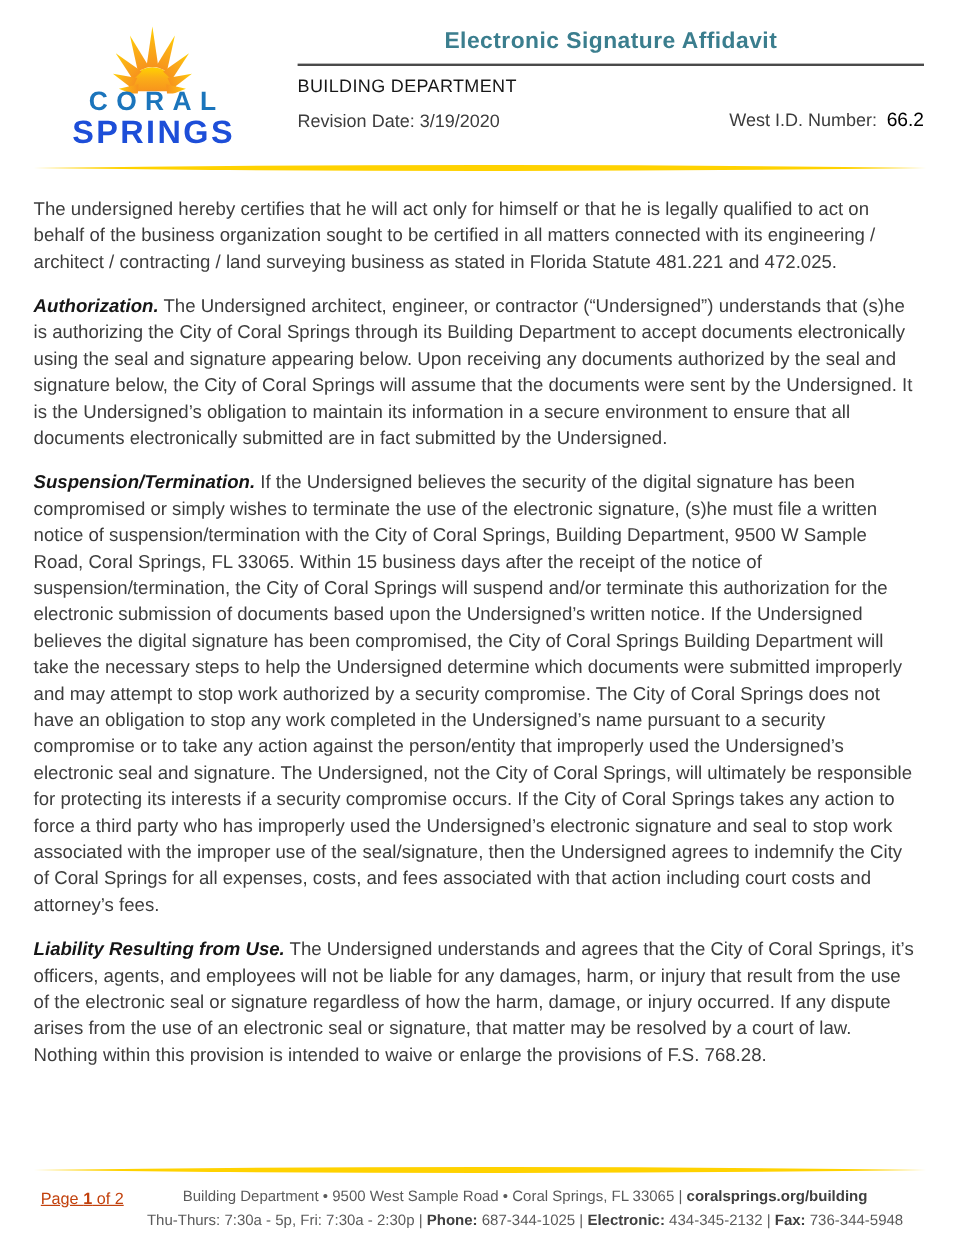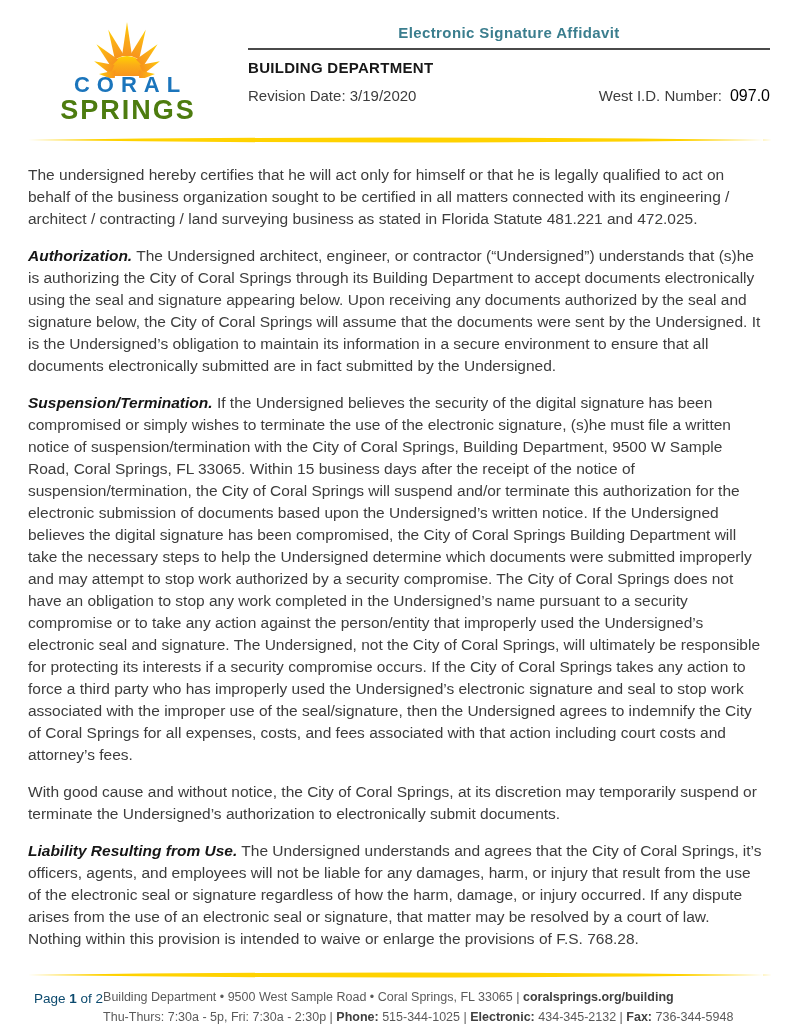--- a/index.html
+++ b/index.html
@@ -22,40 +22,40 @@
     width: 186px;
     text-align: center;
     flex-shrink: 0;
   }
   .logo .sun { display: block; margin: 0 auto -4px auto; }
   .logo-line1 {
     font-size: 22px; font-weight: bold; color: #1B75BC;
     letter-spacing: 7px; line-height: 1.0; margin-left: 7px;
   }
   .logo-line2 {
-    font-size: 27px; font-weight: bold; color: #4d7c0f;
+    font-size: 27px; font-weight: bold; color: #1d4ed8;
     letter-spacing: 2px; line-height: 1.05; margin-left: 2px; text-align: center;
   }
   .head-right { flex: 1; margin-left: 28px; padding-top: 10px; }
   .doc-title {
     text-align: center;
     color: #3B7E8E;
     font-weight: bold;
-    font-size: 15px;
+    font-size: 19px;
     letter-spacing: 0.4px;
     margin-bottom: 7px;
   }
   .title-rule { border-top: 2px solid #4a4a4a; height: 0; }
   .dept {
-    font-weight: bold; color: #171717;
+    font-weight: normal; color: #171717;
     font-size: 15px; letter-spacing: 0.3px;
     margin-top: 9px;
   }
   .meta-row {
-    display: flex; justify-content: space-between; align-items: flex-start;
+    display: flex; justify-content: space-between; align-items: center;
     font-size: 15px; color: #3c3c3c; margin-top: 11px;
   }
   .form-id-value { font-size: 16px; color: #000; margin-left: 8px; }
   
   .rule-wrap { padding: 12px 28px 0 28px; }
   .rule-wrap svg { display: block; width: 100%; height: 8px; }
   
   .doc-body { padding: 20px 36px 0 28px; }
   .doc-body p {
     margin: 0 0 15px 0;
@@ -64,23 +64,23 @@
     color: #3d3d3d;
   }
   .doc-body strong { color: #161616; font-style: italic; }
   
   .footer { position: absolute; left: 0; right: 0; bottom: 8px; }
   .footer .rule-wrap { padding-top: 0; margin-bottom: 7px; }
   .footer-row {
     display: flex; align-items: flex-start;
     padding: 2px 28px 0 34px;
   }
-  .page-num { font-size: 13.5px; color: #0c4a6e; white-space: nowrap; padding-top: 3px; }
+  .page-num { font-size: 13.5px; color: #c2410c; white-space: nowrap; padding-top: 3px; text-decoration: underline; }
   .footer-center {
-    flex: 1; 
+    flex: 1; text-align: center;
     font-size: 12.5px; color: #5a5a5a; line-height: 1.55;
   }
   .footer-center strong { color: #3f3f3f; }
 </style>
 </head>
 <body>
 
 <div class="page">
 
   <header class="header">
@@ -109,51 +109,50 @@
       <div class="logo-line1">CORAL</div>
       <div class="logo-line2">SPRINGS</div>
     </div>
 
     <div class="head-right">
       <div class="doc-title">Electronic Signature Affidavit</div>
       <div class="title-rule"></div>
       <div class="dept">BUILDING DEPARTMENT</div>
       <div class="meta-row">
         <div class="revision"><span>Revision Date:</span> <span>3/19/2020</span></div>
-        <div class="form-id"><span>West I.D. Number:</span><span class="form-id-value">097.0</span></div>
+        <div class="form-id"><span>West I.D. Number:</span><span class="form-id-value">66.2</span></div>
       </div>
     </div>
   </header>
 
   <div class="rule-wrap">
     <svg viewBox="0 0 740 8" preserveAspectRatio="none" aria-hidden="true">
       <path d="M0 4 Q 370 -1 740 4 Q 370 9 0 4 Z" fill="#FFD200"></path>
     </svg>
   </div>
 
   <main class="doc-body">
     <p><span>The undersigned hereby certifies that he will act only for himself or that he is legally qualified to act on behalf of the business organization sought to be certified in all matters connected with its engineering / architect / contracting / land surveying business as stated in Florida Statute 481.221 and 472.025.</span></p>
 
     <p><strong>Authorization.</strong> <span>The Undersigned architect, engineer, or contractor (“Undersigned”) understands that (s)he is authorizing the City of Coral Springs through its Building Department to accept documents electronically using the seal and signature appearing below. Upon receiving any documents authorized by the seal and signature below, the City of Coral Springs will assume that the documents were sent by the Undersigned. It is the Undersigned’s obligation to maintain its information in a secure environment to ensure that all documents electronically submitted are in fact submitted by the Undersigned.</span></p>
 
     <p><strong>Suspension/Termination.</strong> <span>If the Undersigned believes the security of the digital signature has been compromised or simply wishes to terminate the use of the electronic signature, (s)he must file a written notice of suspension/termination with the City of Coral Springs, Building Department, 9500 W Sample Road, Coral Springs, FL 33065. Within 15 business days after the receipt of the notice of suspension/termination, the City of Coral Springs will suspend and/or terminate this authorization for the electronic submission of documents based upon the Undersigned’s written notice. If the Undersigned believes the digital signature has been compromised, the City of Coral Springs Building Department will take the necessary steps to help the Undersigned determine which documents were submitted improperly and may attempt to stop work authorized by a security compromise. The City of Coral Springs does not have an obligation to stop any work completed in the Undersigned’s name pursuant to a security compromise or to take any action against the person/entity that improperly used the Undersigned’s electronic seal and signature. The Undersigned, not the City of Coral Springs, will ultimately be responsible for protecting its interests if a security compromise occurs. If the City of Coral Springs takes any action to force a third party who has improperly used the Undersigned’s electronic signature and seal to stop work associated with the improper use of the seal/signature, then the Undersigned agrees to indemnify the City of Coral Springs for all expenses, costs, and fees associated with that action including court costs and attorney’s fees.</span></p>
 
-    <p><span>With good cause and without notice, the City of Coral Springs, at its discretion may temporarily suspend or terminate the Undersigned’s authorization to electronically submit documents.</span></p>
 
     <p><strong>Liability Resulting from Use.</strong> <span>The Undersigned understands and agrees that the City of Coral Springs, it’s officers, agents, and employees will not be liable for any damages, harm, or injury that result from the use of the electronic seal or signature regardless of how the harm, damage, or injury occurred. If any dispute arises from the use of an electronic seal or signature, that matter may be resolved by a court of law. Nothing within this provision is intended to waive or enlarge the provisions of F.S. 768.28.</span></p>
   </main>
 
   <footer class="footer">
     <div class="rule-wrap">
       <svg viewBox="0 0 740 8" preserveAspectRatio="none" aria-hidden="true">
         <path d="M0 4 Q 370 -1 740 4 Q 370 9 0 4 Z" fill="#FFD200"></path>
       </svg>
     </div>
     <div class="footer-row">
       <div class="page-num"><span>Page </span><strong>1</strong><span> of 2</span></div>
       <div class="footer-center">
         <div class="f-line"><span>Building Department • 9500 West Sample Road • Coral Springs, FL 33065 | </span><strong>coralsprings.org/building</strong></div>
-        <div class="f-line"><span>Thu-Thurs: 7:30a - 5p, Fri: 7:30a - 2:30p | </span><strong>Phone:</strong><span> 515-344-1025 | </span><strong>Electronic:</strong><span> 434-345-2132 | </span><strong>Fax:</strong><span> 736-344-5948</span></div>
+        <div class="f-line"><span>Thu-Thurs: 7:30a - 5p, Fri: 7:30a - 2:30p | </span><strong>Phone:</strong><span> 687-344-1025 | </span><strong>Electronic:</strong><span> 434-345-2132 | </span><strong>Fax:</strong><span> 736-344-5948</span></div>
       </div>
     </div>
   </footer>
 
 </div>
 
 </body></html>

